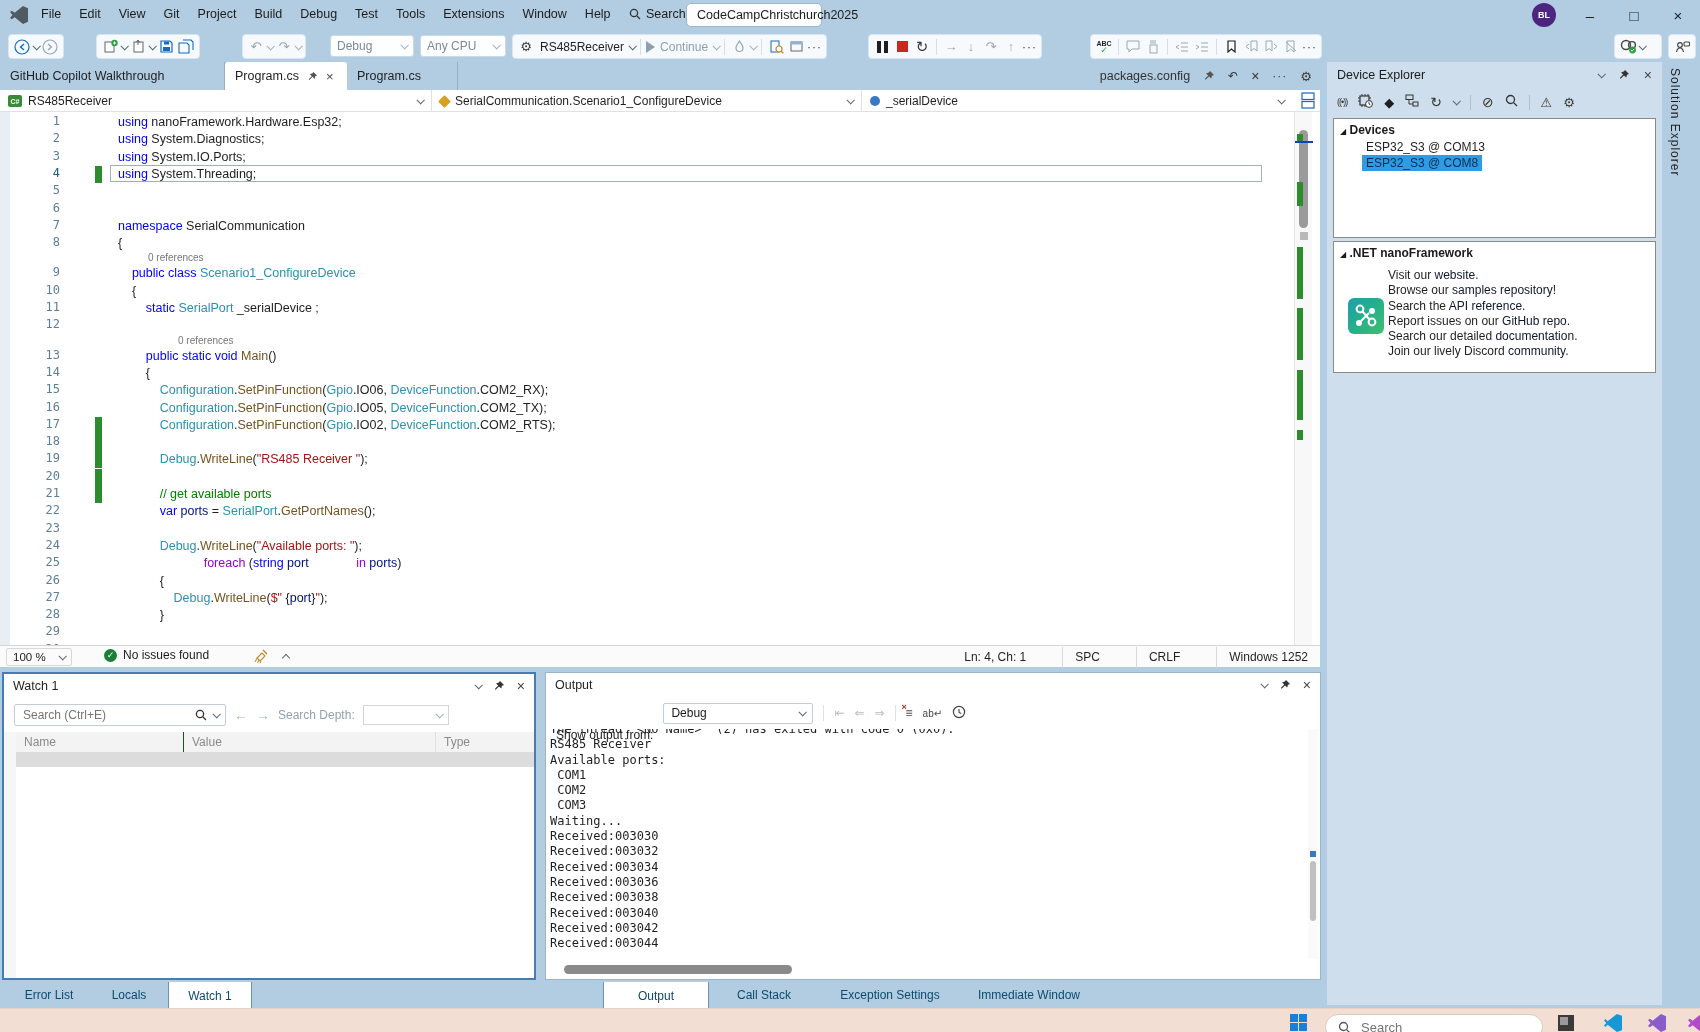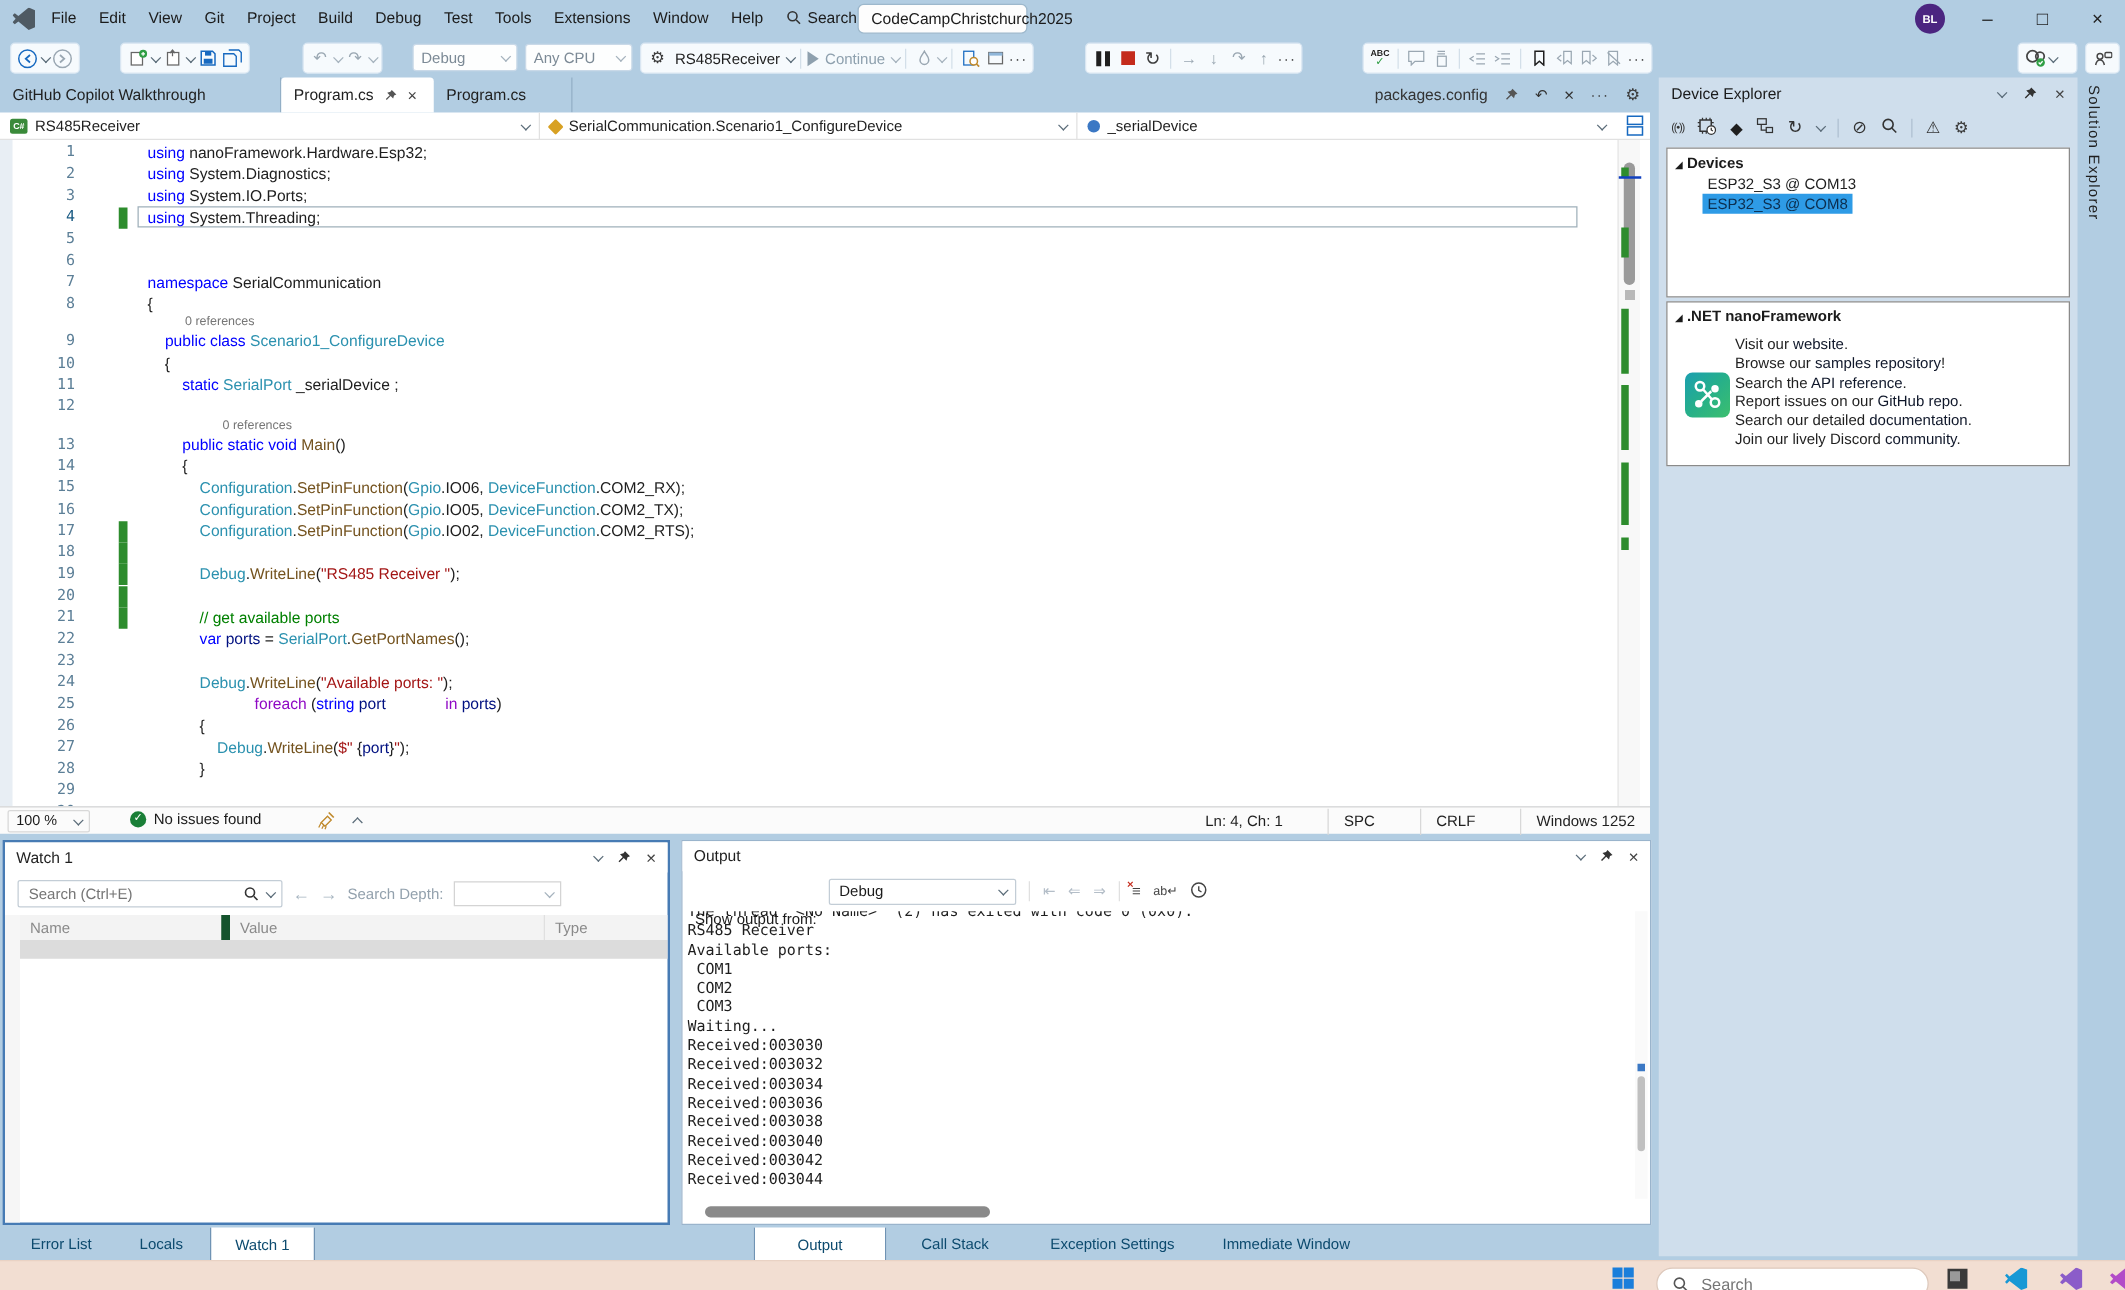--- a/index.html
+++ b/index.html
@@ -509,21 +509,21 @@
         <span class="chev"></span>
       </span>
       <span style="color:#a8b6c2;font-size:14px;">←</span>
       <span style="color:#a8b6c2;font-size:14px;">→</span>
       <span style="color:#93a1ad;">Search Depth:</span>
       <span style="width:86px;height:20px;border:1px solid #d4d4d4;display:inline-flex;align-items:center;justify-content:flex-end;padding:0 6px;">
           <span class="chev dis"></span>
         </span>
     </div>
     <div class="abs" style="left:12px;top:58px;width:518px;height:20px;background:#f3f3f3;display:flex;">
-      <span class="grid-hdr" style="width:168px;padding:3px 8px;border-right:7px solid #14532d;">Name</span>
+      <span class="grid-hdr" style="width:168px;padding:3px 8px;border-right:1px solid #14532d;">Name</span>
       <span class="grid-hdr" style="width:252px;padding:3px 8px;border-right:1px solid #e0e0e0;">Value</span>
       <span class="grid-hdr" style="flex:1;padding:3px 8px;">Type</span>
     </div>
     <div class="abs" style="left:12px;top:78px;width:518px;height:15px;background:#dcdcdc;"></div>
     <div class="abs" style="left:0;top:58px;width:12px;height:246px;background:#f6f6f6;"></div>
   </div>
 
   <div class="abs" style="left:0;top:982px;width:540px;height:26px;">
     <div id="watch-tabs">
         <div class="bottomtab" style="left: 8px; width: 82px; justify-content: center;">Error List</div>

